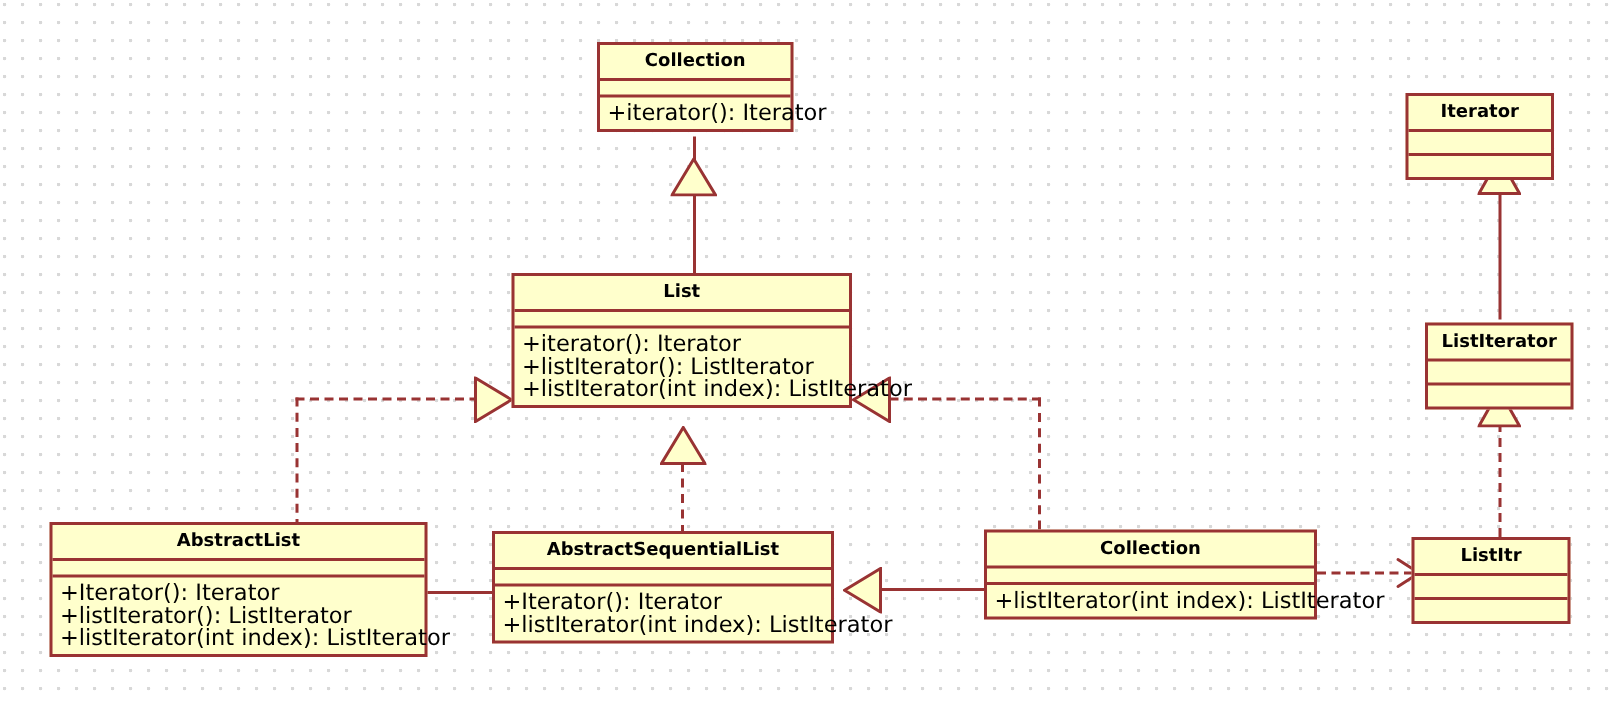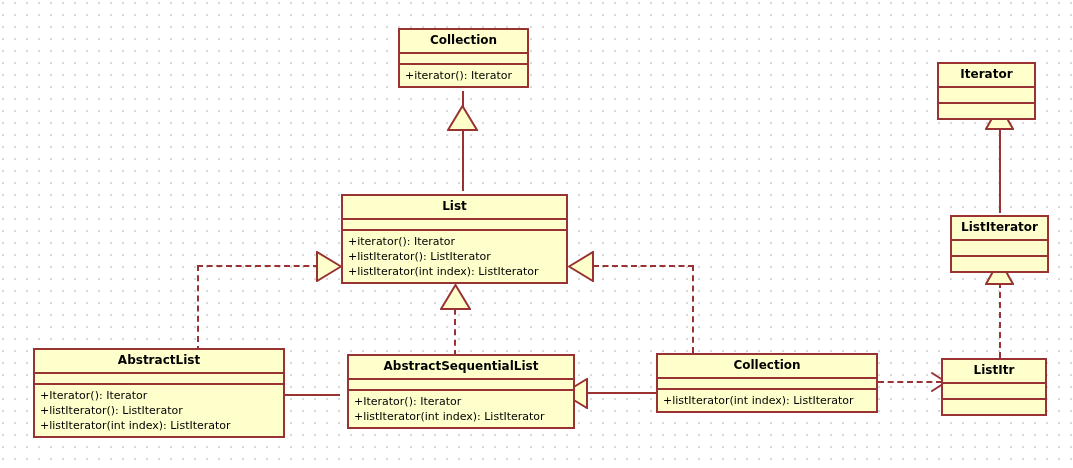--- a/index.html
+++ b/index.html
@@ -43,21 +43,21 @@
     min-height: 9px;
     padding: 0;
   }
   .uml-attrs.tall { min-height: 14px; }
   .uml-ops {
     padding: 3px 0 3px 0;
     min-height: 9px;
   }
   .uml-ops.empty { padding: 0; min-height: 14px; }
   .uml-ops .op {
-    font-size: 11px;
+    font-size: 15px;
     color: #000000;
     line-height: 15px;
     padding: 0 5px;
     white-space: nowrap;
   }
 
   
   .edge {
     position: absolute;
     background: #993333;
@@ -162,41 +162,41 @@
   </div>
 
   <div class="uml-class" style="left:398px; top:28px; width:131px;">
     <div class="uml-title">Collection</div>
     <div class="uml-attrs"></div>
     <div class="uml-ops">
       <div class="op">+iterator(): Iterator</div>
     </div>
   </div>
 
-  <div class="uml-class" style="left:341px; top:182px; width:227px;margin-top:12px;">
+  <div class="uml-class" style="left:341px; top:182px; width:227px;">
     <div class="uml-title">List</div>
     <div class="uml-attrs"></div>
     <div class="uml-ops">
       <div class="op">+iterator(): Iterator</div>
       <div class="op">+listIterator(): ListIterator</div>
       <div class="op">+listIterator(int index): ListIterator</div>
     </div>
   </div>
 
   <div class="uml-class" style="left:33px; top:348px; width:252px;">
     <div class="uml-title">AbstractList</div>
     <div class="uml-attrs"></div>
     <div class="uml-ops">
       <div class="op">+Iterator(): Iterator</div>
       <div class="op">+listIterator(): ListIterator</div>
       <div class="op">+listIterator(int index): ListIterator</div>
     </div>
   </div>
 
-  <div class="uml-class" style="left:347px; top:354px; width:228px;">
+  <div class="uml-class" style="left:328px; top:354px; width:228px;">
     <div class="uml-title">AbstractSequentialList</div>
     <div class="uml-attrs"></div>
     <div class="uml-ops">
       <div class="op">+Iterator(): Iterator</div>
       <div class="op">+listIterator(int index): ListIterator</div>
     </div>
   </div>
 
   <div class="uml-class" style="left:656px; top:353px; width:222px;">
     <div class="uml-title">Collection</div>

